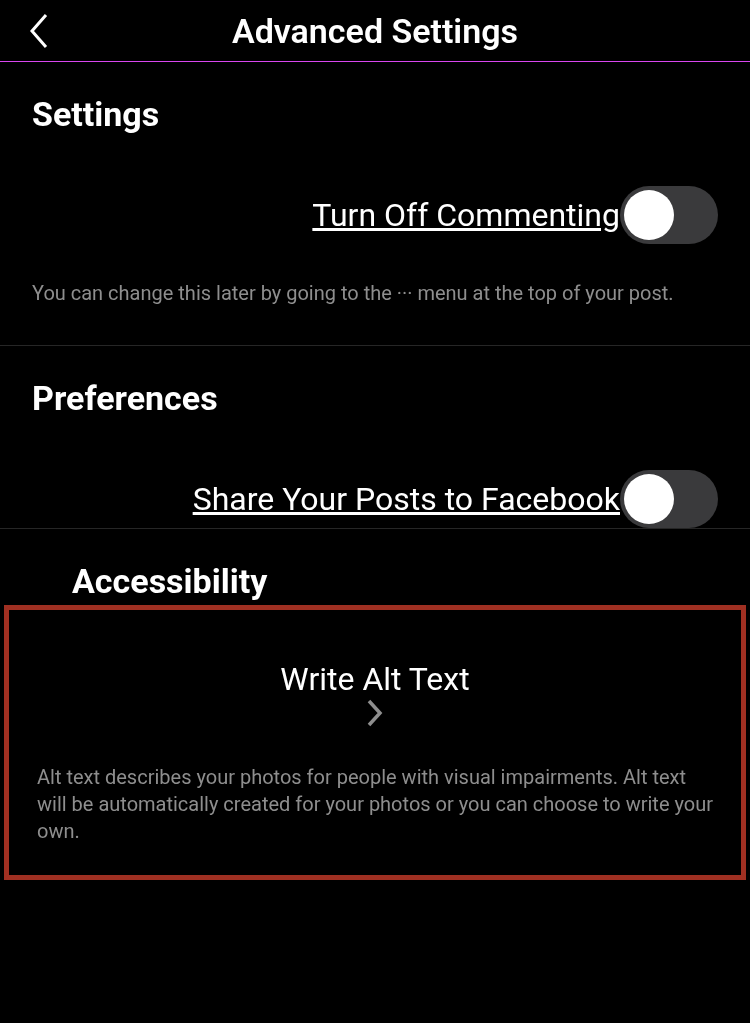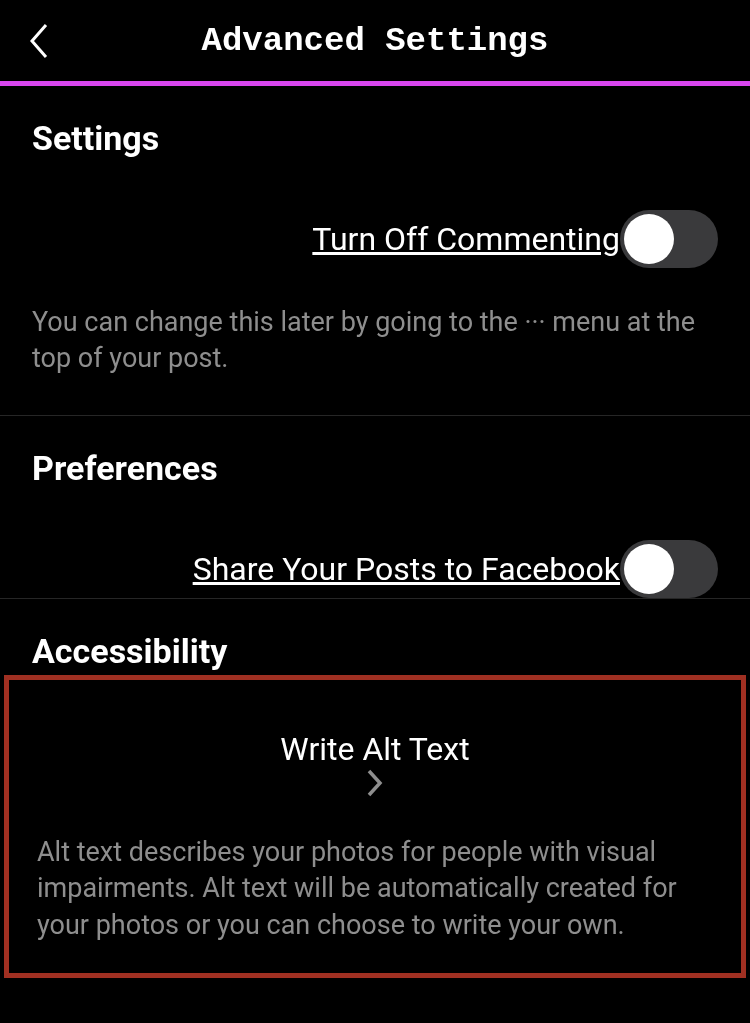--- a/index.html
+++ b/index.html
@@ -11,24 +11,23 @@
       width: 750px;
       height: 1023px;
       background-color: #000000;
       font-family: -apple-system, BlinkMacSystemFont, "Segoe UI", Roboto, Helvetica, Arial, sans-serif;
       color: #ffffff;
       overflow: hidden;
     }
     .header {
       display: flex;
       align-items: center;
-      height: 86px;
-      border-bottom: 5px solid #d946ef;
+      height: 62px;
+      border-bottom: 1px solid #d946ef;
       position: relative;
-      font-family: Liberation Mono, monospace;
     }
     .back-icon {
       position: absolute;
       left: 24px;
       top: 50%;
       transform: translateY(-50%);
       width: 30px;
       height: 30px;
       display: flex;
       align-items: center;
@@ -79,21 +78,21 @@
     .toggle-knob {
       width: 50px;
       height: 50px;
       background-color: #ffffff;
       border-radius: 50%;
       position: absolute;
       top: 4px;
       left: 4px;
     }
     .setting-description {
-      font-size: 27px;
+      font-size: 20px;
       color: #8e8e8e;
       line-height: 1.35;
       padding-top: 36px;
       padding-bottom: 38px;
     }
     .nav-row {
       display: flex;
       align-items: center;
       justify-content: space-between;
       padding-top: 50px;
@@ -114,20 +113,21 @@
     }
     .highlight-box {
       border: 5px solid #a03022;
       margin-top: 4px;
       margin-left: 4px;
       margin-right: 4px;
       padding: 0 28px 30px 28px;
     }
     .section-accessibility {
       padding: 0 32px;
+      margin-left: 40px;
     }
   </style>
 </head>
 <body>
 
 <div class="header">
   <div class="back-icon">
     <svg width="22" height="36" viewBox="0 0 22 36">
       <polyline points="18,2 4,18 18,34"></polyline>
     </svg>

